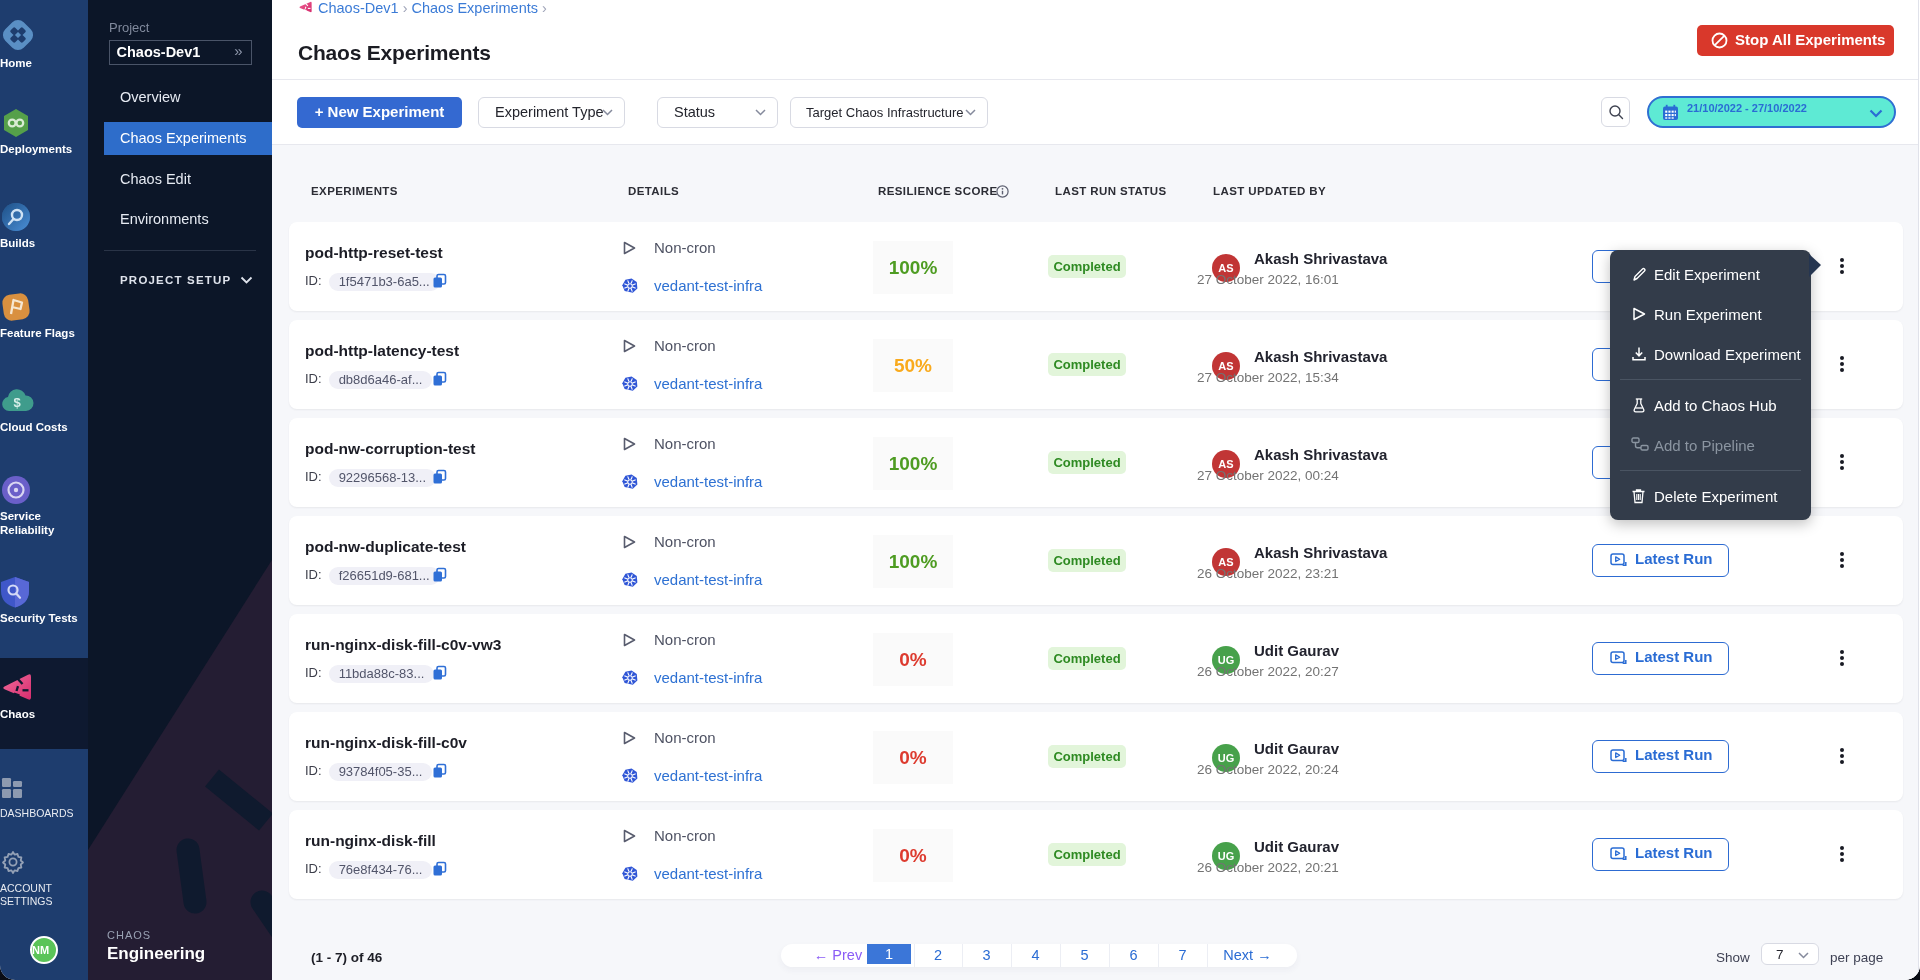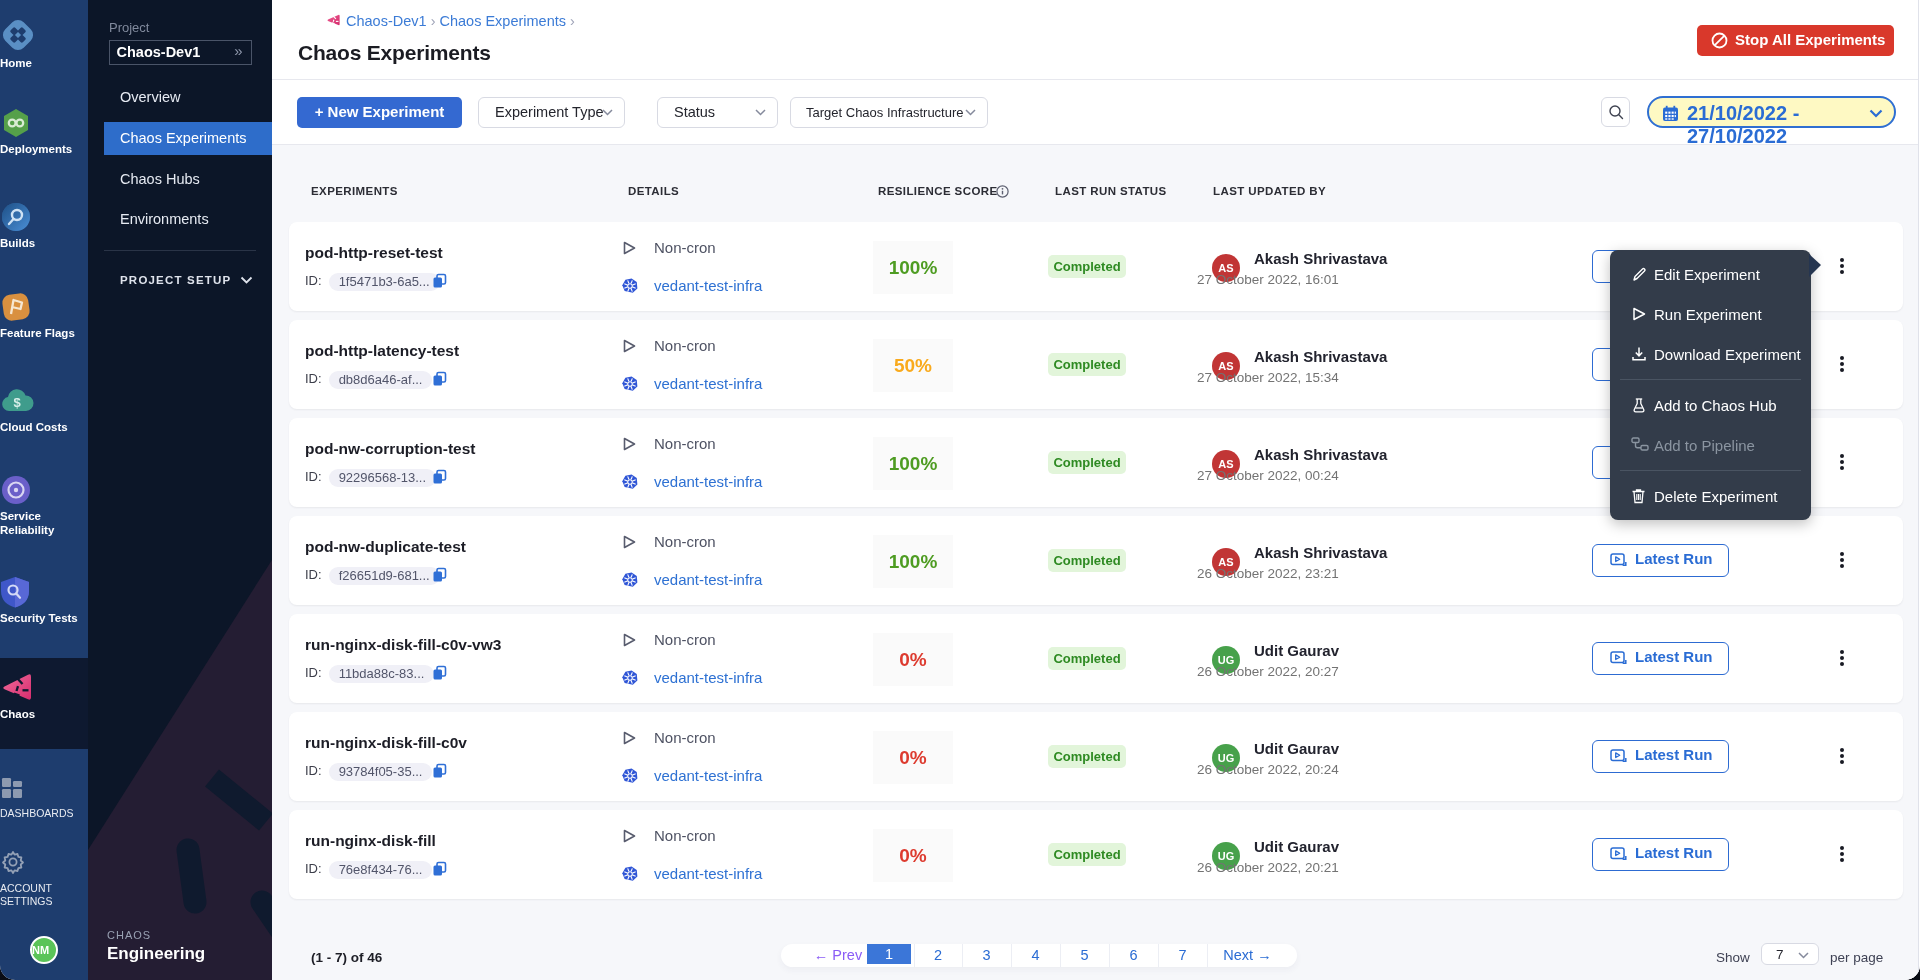--- a/index.html
+++ b/index.html
@@ -9,28 +9,28 @@
 #iconbar{position:absolute;left:0;top:0;width:88px;height:980px;background:#1e3d6e;z-index:5;}
 .ib{position:absolute;left:0;width:88px;color:#fff;}
 .ib .lbl{font-size:11.5px;font-weight:bold;line-height:13.5px;}
 .ib svg{display:inline-block;}
 #chaos-hl{position:absolute;left:0;top:658px;width:88px;height:91px;background:#0e1930;}
 #projbar{position:absolute;left:88px;top:0;width:184px;height:980px;background:#0c1628;z-index:4;overflow:hidden;}
 .pnav{position:absolute;left:0;width:184px;height:33px;line-height:33px;color:#e6eaf2;font-size:14.5px;padding-left:32px;}
 .pnav.sel{background:#2e6dca;left:16px;width:168px;padding-left:16px;color:#fff;}
 #main{position:absolute;left:272px;top:0;width:1646px;height:980px;background:#fff;overflow:hidden;z-index:3;}
 #content{position:absolute;left:0;top:144px;width:100%;height:836px;background:#f6f7fa;border-top:1px solid #e7e8ee;}
-.crumb{position:absolute;top:13px;font-size:14.5px;color:#3b7bd6;margin-left:28px;}
+.crumb{position:absolute;top:0;font-size:14.5px;color:#3b7bd6;}
 .h1{position:absolute;left:26px;top:41px;font-size:21px;font-weight:bold;color:#1b1c23;letter-spacing:-0.2px;}
 .btn-red{position:absolute;left:1425px;top:25px;width:197px;height:31px;background:#d9382b;border-radius:5px;color:#fff;font-weight:bold;font-size:15px;}
 .btn-blue{position:absolute;left:25px;top:97px;width:165px;height:31px;background:#3469d1;border-radius:5px;color:#fff;font-weight:bold;font-size:15px;text-align:center;line-height:30px;}
 .drop{position:absolute;top:97px;height:31px;background:#fff;border:1px solid #d8dae3;border-radius:6px;font-size:14.5px;color:#24252d;line-height:29px;padding-left:16px;}
 .chev{position:absolute;right:11px;top:11px;line-height:0;}
 .searchbtn{position:absolute;left:1329px;top:97px;width:29px;height:30px;border:1px solid #d8dae3;border-radius:6px;background:#fff;text-align:center;padding-top:6px;}
-.datebtn{position:absolute;left:1375px;top:96px;width:249px;height:32px;border:2px solid #2f6fd2;border-radius:16px;background:#fef9c3;color:#2a6cd4;font-weight:bold;font-size:20px;}
+.datebtn{position:absolute;left:1375px;top:96px;width:249px;height:32px;border:2px solid #2f6fd2;border-radius:16px;background:#5eead4;color:#2a6cd4;font-weight:bold;font-size:11px;}
 .colh{position:absolute;top:185px;font-size:11.5px;font-weight:bold;color:#2c2d35;letter-spacing:0.4px;}
 .row{position:absolute;left:17px;width:1614px;height:89px;background:#fff;border-radius:8px;box-shadow:0 1px 2px rgba(40,41,61,0.07);}
 .rname{position:absolute;left:16px;top:22px;font-size:15.5px;font-weight:bold;color:#1c1d26;}
 .idline{position:absolute;left:16px;top:51px;font-size:13px;color:#3c3e4a;}
 .idpill{display:inline-block;background:#f0f0f7;border-radius:9px;height:18px;line-height:18px;padding:0 10px;color:#52556a;margin-left:7px;vertical-align:middle;}
 .cic{position:absolute;}
 .ncron{position:absolute;left:365px;top:17px;font-size:15px;color:#4e5263;}
 .infra{position:absolute;left:365px;top:55px;font-size:15px;color:#2e71d3;}
 .score{position:absolute;left:584px;top:19px;width:80px;height:53px;background:#fafafa;text-align:center;line-height:53px;font-size:19px;font-weight:bold;}
 .badge{position:absolute;left:759px;top:33px;width:78px;height:23px;background:#e2f5da;border-radius:5px;color:#2e8a22;font-size:13px;font-weight:bold;text-align:center;line-height:23px;}
@@ -131,21 +131,21 @@
           <line x1="100" y1="400" x2="107" y2="452" stroke="#0f1a2e" stroke-width="23" stroke-linecap="round"></line>
           <line x1="174" y1="452" x2="212" y2="508" stroke="#0f1a2e" stroke-width="23" stroke-linecap="round"></line>
         </svg></div>
 <div style="position:absolute;left:21px;top:20px;font-size:13px;color:#818a9d;">Project</div>
 <div style="position:absolute;left:20.5px;top:40px;width:143px;height:25px;border:1px solid #4a5468;color:#fff;">
         <span style="position:absolute;left:7px;top:3px;font-size:14.5px;font-weight:bold;">Chaos-Dev1</span>
         <span style="position:absolute;right:8px;top:1px;font-size:15px;color:#8e97ab;">»</span>
       </div>
 <div class="pnav" style="top:81px;">Overview</div>
 <div class="pnav sel" style="top:122px;">Chaos Experiments</div>
-<div class="pnav" style="top:163px;">Chaos Hubs</div>
+<div class="pnav" style="top:163px;">Chaos Edit</div>
 <div class="pnav" style="top:203px;">Environments</div>
 <div style="position:absolute;left:16px;top:250px;width:152px;border-top:1px solid #2a3447;"></div>
 <div style="position:absolute;left:32px;top:274px;font-size:11.5px;font-weight:bold;letter-spacing:1.2px;color:#dfe3ec;">PROJECT SETUP</div>
 <div style="position:absolute;left:152px;top:276px;line-height:0;"><svg width="13" height="8" viewBox="0 0 13 8">
           <path d="M1.5 1.5 L6.5 6.5 L11.5 1.5" fill="none" stroke="#dfe3ec" stroke-width="1.8"></path>
         </svg></div>
 <div style="position:absolute;left:19px;top:929px;font-size:11px;letter-spacing:1px;color:#99a1b3;">CHAOS</div>
 <div style="position:absolute;left:19px;top:944px;font-size:17px;font-weight:bold;color:#fff;">Engineering</div>
 </div>
 <div id="main">

